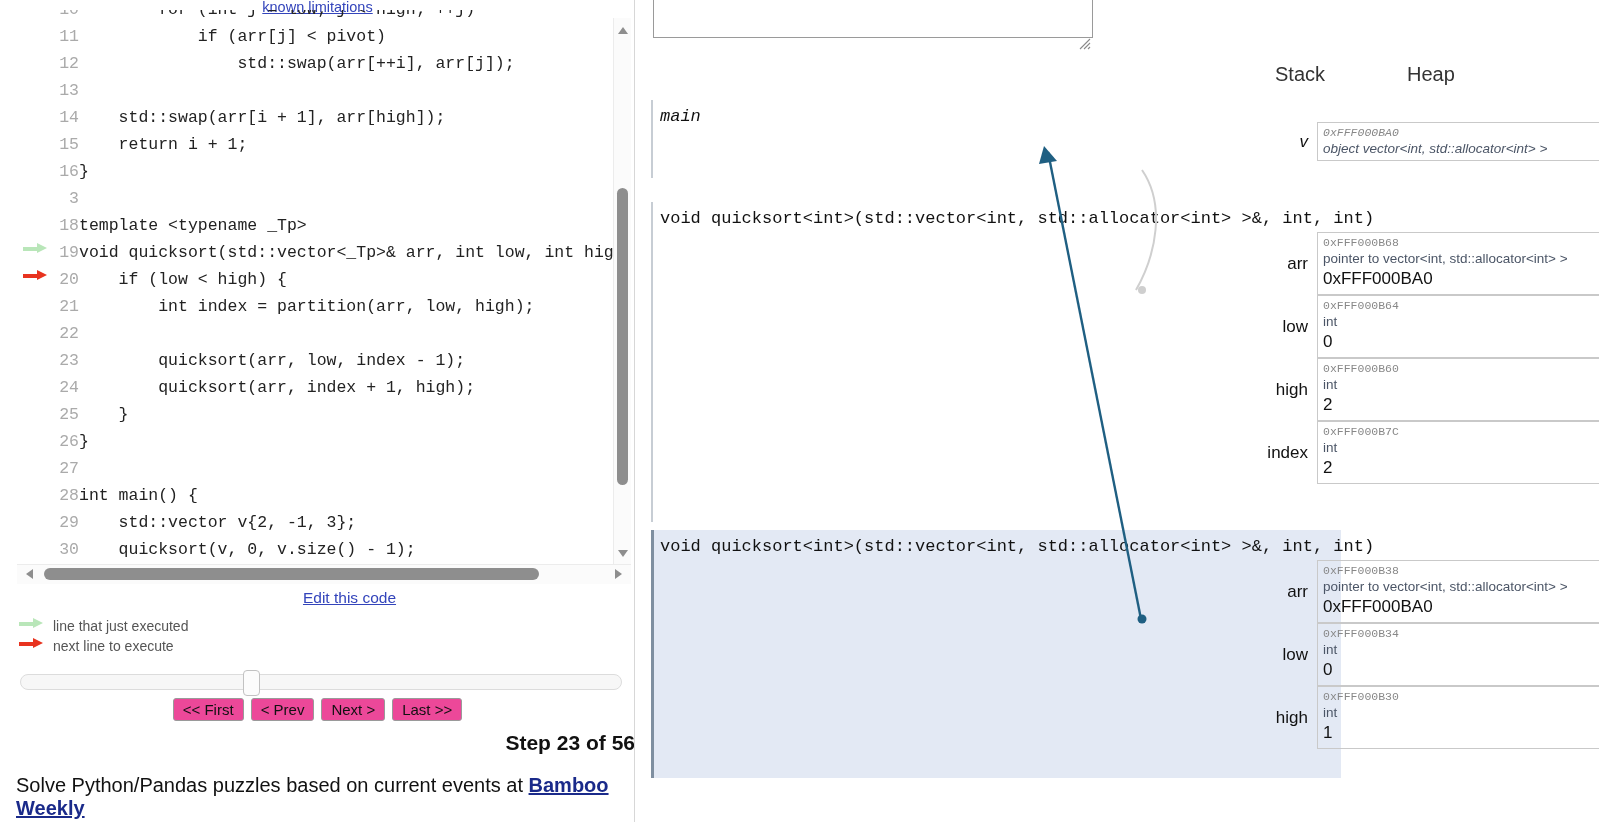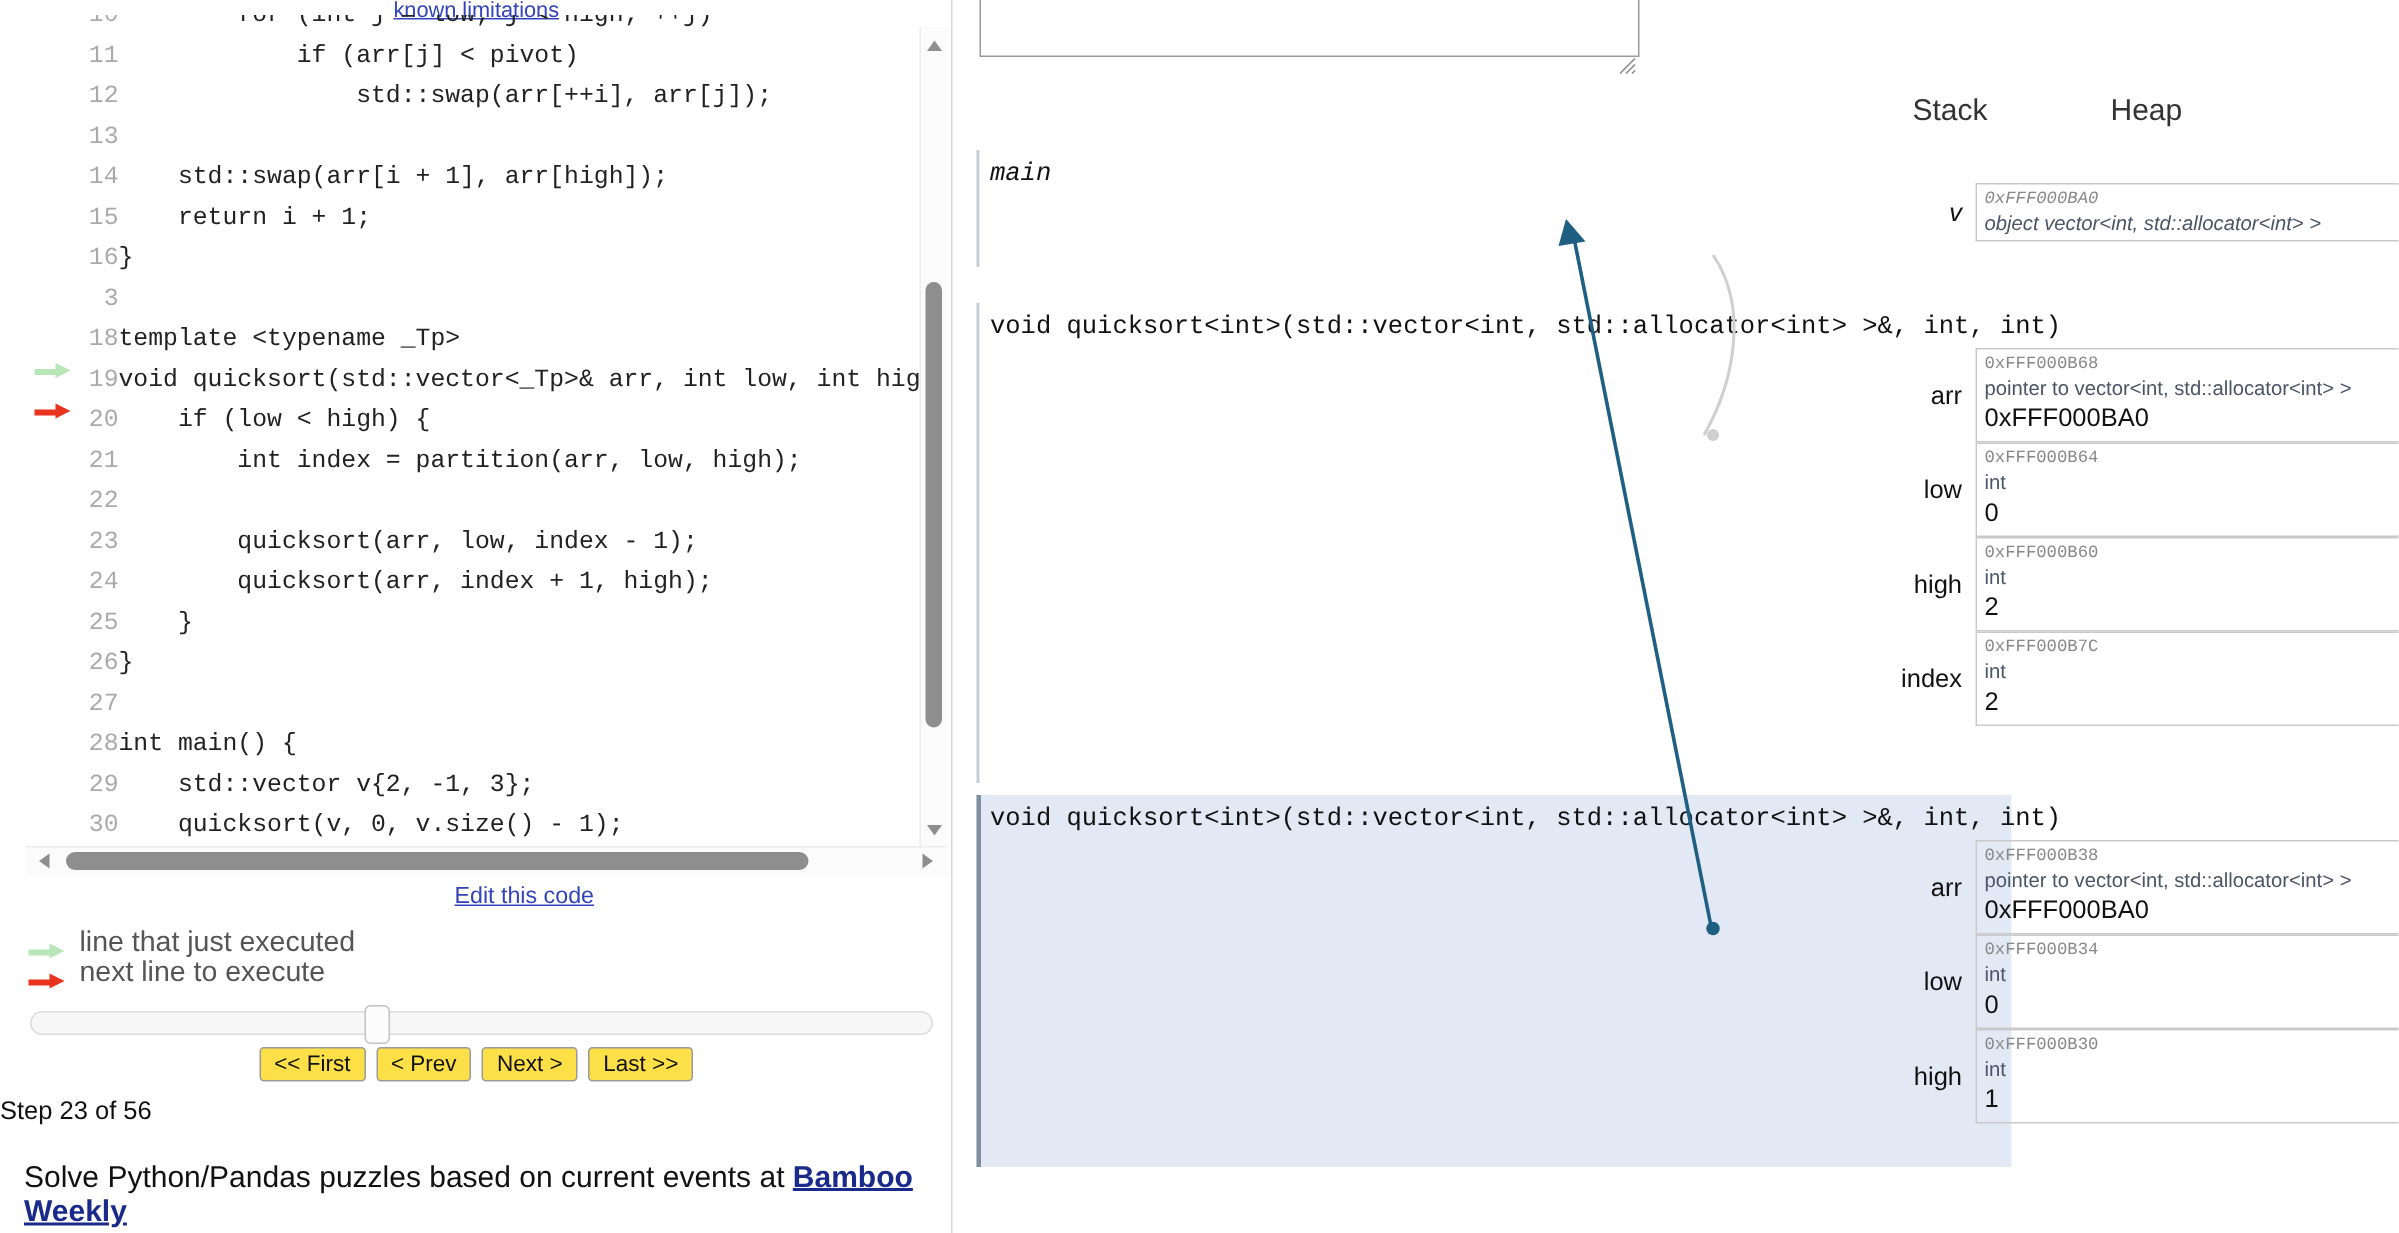--- a/index.html
+++ b/index.html
@@ -96,49 +96,49 @@
   }
 
   #edit-code-wrap {
     position: absolute; left: 0; top: 589px; width: 635px; text-align: center;
     font-size: 15.5px;
     margin-left: 32px;
   }
   #edit-code-wrap a { color: #3344bb; text-decoration: underline; }
 
   .legend-row {
-    position: absolute; left: 19px; display: flex; align-items: flex-end;
-    font-size: 19px; color: #555;
+    position: absolute; left: 19px; display: flex; align-items: flex-start;
+    font-size: 14px; color: #555;
   }
   #legend-green { top: 618px; }
   #legend-red   { top: 638px; }
   .legend-row .legend-label { margin-left: 10px; }
 
   #step-slider {
     position: absolute; left: 20px; top: 674px; width: 602px; height: 16px;
     background: #f7f7f7; border: 1px solid #dcdcdc; border-radius: 8px;
   }
   #step-slider .thumb {
     position: absolute; left: 226px; top: -5px; width: 17px; height: 26px;
     background: #fcfcfc; border: 1px solid #c2c2c2; border-radius: 4px;
   }
 
   #btn-row {
     position: absolute; left: 0; top: 698px; width: 635px;
     display: flex; justify-content: center; gap: 7px;
   }
   #btn-row button {
     font-family: "Liberation Sans", sans-serif; font-size: 15px;
-    padding: 2px 9px; background: #fde047;
+    padding: 2px 9px; background: #ec4899;
     border: 1px solid #9a9a9a; border-radius: 3px; color: #111;
     cursor: pointer;
   }
   #step-label {
     position: absolute; left: 0; top: 731px; width: 635px;
-    text-align: left; font-size: 17px; color: #111;
+    text-align: right; font-size: 21px; color: #111; font-weight: bold;
   }
   #promo {
     position: absolute; left: 16px; top: 774px; width: 620px;
     font-size: 20px; color: #111;
   }
   #promo a { color: #1a2a8a; font-weight: bold; text-decoration: underline; }
 
   
   #right-pane { position: absolute; left: 636px; top: 0; width: 963px; height: 822px; padding-left: 14px; }
 

